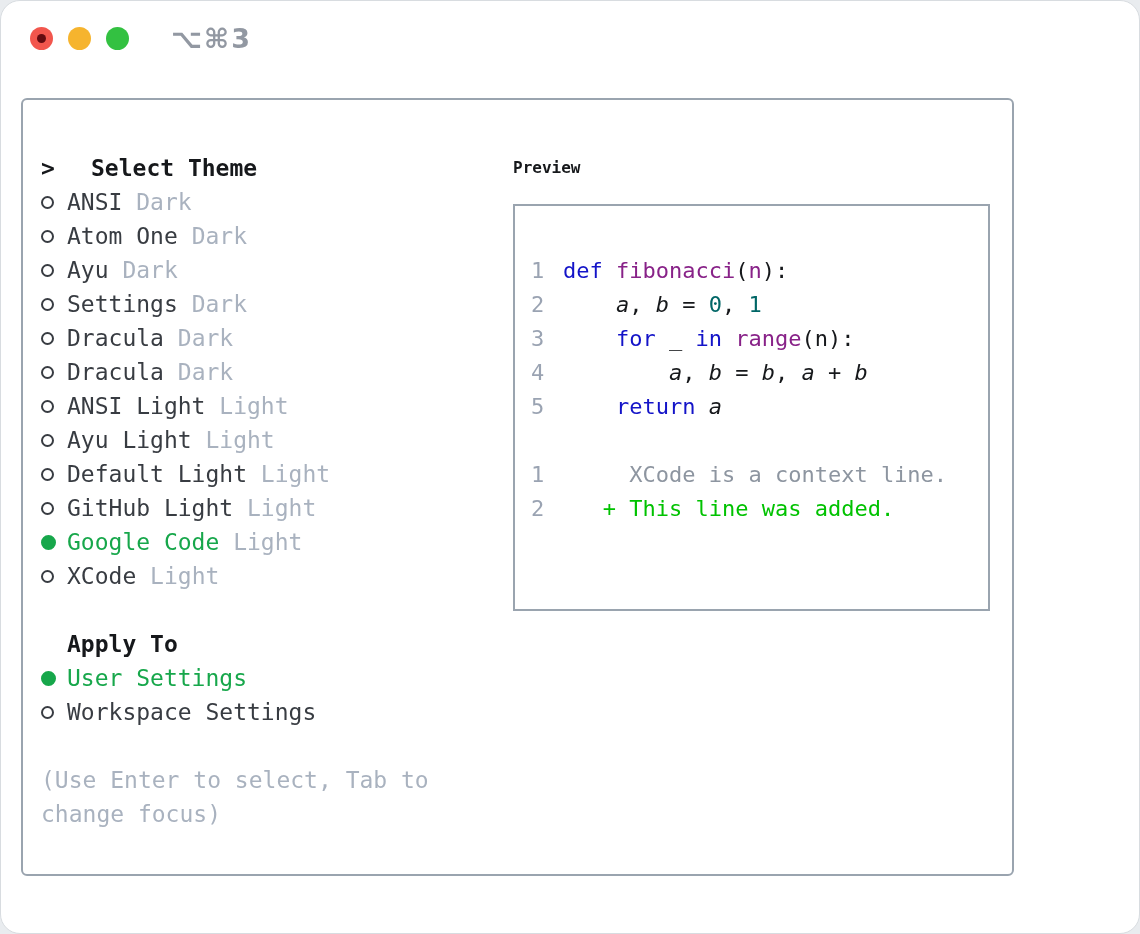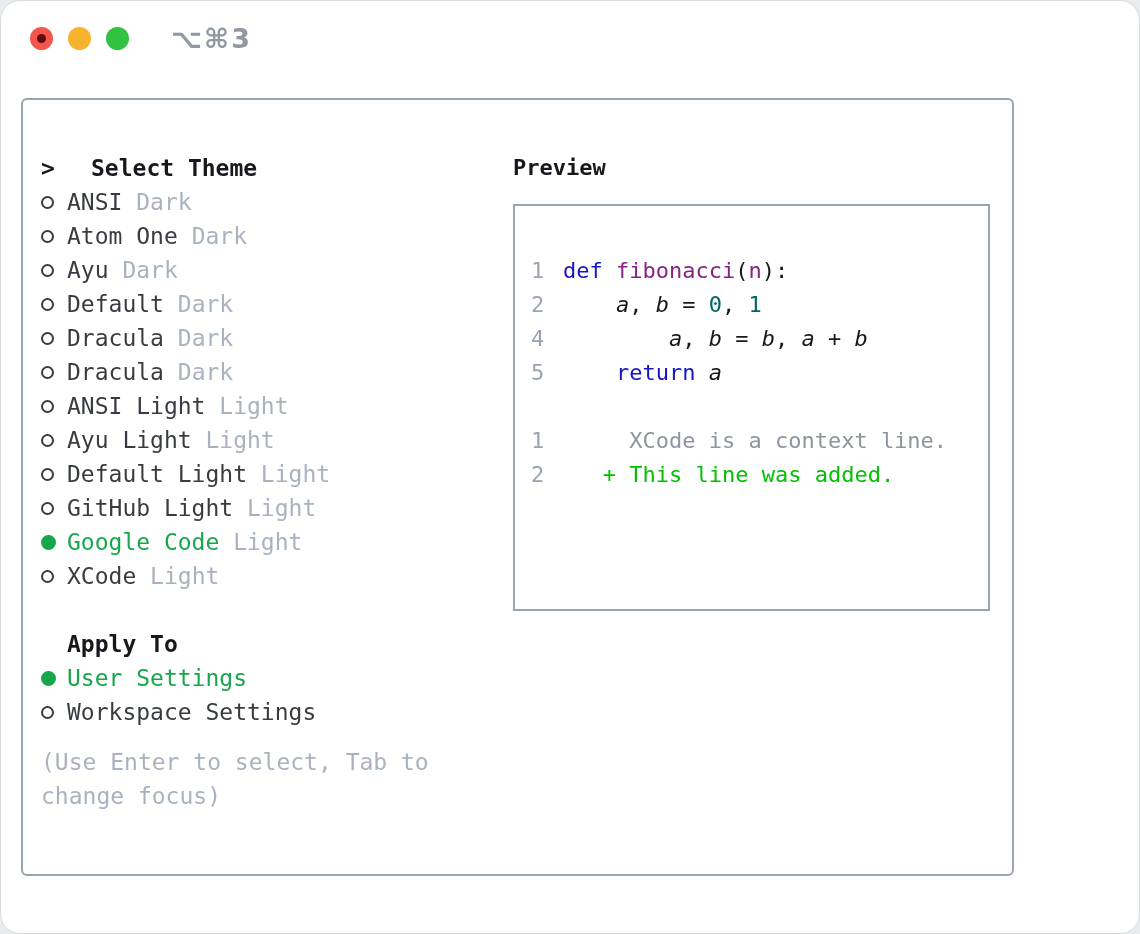--- a/index.html
+++ b/index.html
@@ -57,27 +57,27 @@
     width:13px;height:13px;border-radius:50%;
     border:2px solid var(--c-item);box-sizing:border-box;
   }
   .selected .bullet{background:var(--c-accent-green);border-color:var(--c-accent-green);width:15px;height:15px;}
   .tname{color:var(--c-item);}
   .selected .tname{color:var(--c-accent-green);text-align:center;}
   .tvariant{color:var(--c-muted);}
   .spacer-row{height:34px;}
   .apply-title{font-weight:bold;color:var(--c-ink);}
   .help{
-    margin-top:16px;
+    margin-top:34px;
     font-size:23px;line-height:34px;color:var(--c-muted);
     width:420px;white-space:normal;
   }
   
   .preview-title{
-    height:34px;font-size:22px;line-height:34px;font-weight:bold;
+    height:34px;font-size:16px;line-height:34px;font-weight:bold;
     color:var(--c-ink);margin:-51px 0 0 10px;padding-top:51px;
   }
   .preview-box{
     margin:19px 0 0 10px;width:477px;height:407px;
     border:2px solid var(--c-panel-border);
     box-sizing:border-box;
     padding:48px 0 0 16px;
     overflow:hidden;
     font-size:22px;
   }
@@ -111,21 +111,21 @@
     <div class="left-col">
       <div class="row">
         <span class="bullet-slot cursor">&gt;</span>
         <span class="list-title">Select Theme</span>
       </div>
 
       <div id="theme-list">
           <div class="row"><span class="bullet-slot"><span class="bullet"></span></span><span class="tname">ANSI</span><span class="tvariant"> Dark</span></div>
           <div class="row"><span class="bullet-slot"><span class="bullet"></span></span><span class="tname">Atom One</span><span class="tvariant"> Dark</span></div>
           <div class="row"><span class="bullet-slot"><span class="bullet"></span></span><span class="tname">Ayu</span><span class="tvariant"> Dark</span></div>
-          <div class="row"><span class="bullet-slot"><span class="bullet"></span></span><span class="tname">Default</span><span class="tvariant"> Dark</span></div>
+          <div class="row"><span class="bullet-slot"><span class="bullet"></span></span><span class="tname">Settings</span><span class="tvariant"> Dark</span></div>
           <div class="row"><span class="bullet-slot"><span class="bullet"></span></span><span class="tname">Dracula</span><span class="tvariant"> Dark</span></div>
           <div class="row"><span class="bullet-slot"><span class="bullet"></span></span><span class="tname">Dracula</span><span class="tvariant"> Dark</span></div>
           <div class="row"><span class="bullet-slot"><span class="bullet"></span></span><span class="tname">ANSI Light</span><span class="tvariant"> Light</span></div>
           <div class="row"><span class="bullet-slot"><span class="bullet"></span></span><span class="tname">Ayu Light</span><span class="tvariant"> Light</span></div>
           <div class="row"><span class="bullet-slot"><span class="bullet"></span></span><span class="tname">Default Light</span><span class="tvariant"> Light</span></div>
           <div class="row"><span class="bullet-slot"><span class="bullet"></span></span><span class="tname">GitHub Light</span><span class="tvariant"> Light</span></div>
           <div class="row selected"><span class="bullet-slot"><span class="bullet"></span></span><span class="tname">Google Code</span><span class="tvariant"> Light</span></div>
           <div class="row"><span class="bullet-slot"><span class="bullet"></span></span><span class="tname">XCode</span><span class="tvariant"> Light</span></div>
         </div>
 
@@ -143,20 +143,21 @@
 
       <div class="help">(Use Enter to select, Tab to change focus)</div>
     </div>
 
     <div class="right-col">
       <div class="preview-title">Preview</div>
       <div class="preview-box">
         <div id="code-lines">
             <div class="pline"><span class="ln">1</span><span class="kw">def</span><span class="pln"> </span><span class="fn">fibonacci</span><span class="pln">(</span><span class="fn">n</span><span class="pln">):</span></div>
             <div class="pline"><span class="ln">2</span><span class="pln">    </span><span class="var">a</span><span class="pln">, </span><span class="var">b</span><span class="pln"> = </span><span class="lit">0</span><span class="pln">, </span><span class="lit">1</span></div>
+            <div class="pline"><span class="ln">3</span><span class="pln">    </span><span class="kw">for</span><span class="pln"> _ </span><span class="kw">in</span><span class="pln"> </span><span class="fn">range</span><span class="pln">(n):</span></div>
             <div class="pline"><span class="ln">4</span><span class="pln">        </span><span class="var">a</span><span class="pln">, </span><span class="var">b</span><span class="pln"> = </span><span class="var">b</span><span class="pln">, </span><span class="var">a</span><span class="pln"> + </span><span class="var">b</span></div>
             <div class="pline"><span class="ln">5</span><span class="pln">    </span><span class="kw">return</span><span class="pln"> </span><span class="var">a</span></div>
           </div>
         <div class="pline"> </div>
         <div id="diff-lines">
             <div class="pline"><span class="ln">1</span><span class="ctx">     XCode is a context line.</span></div>
             <div class="pline"><span class="ln">2</span><span class="add">   + This line was added.</span></div>
           </div>
       </div>
     </div>

